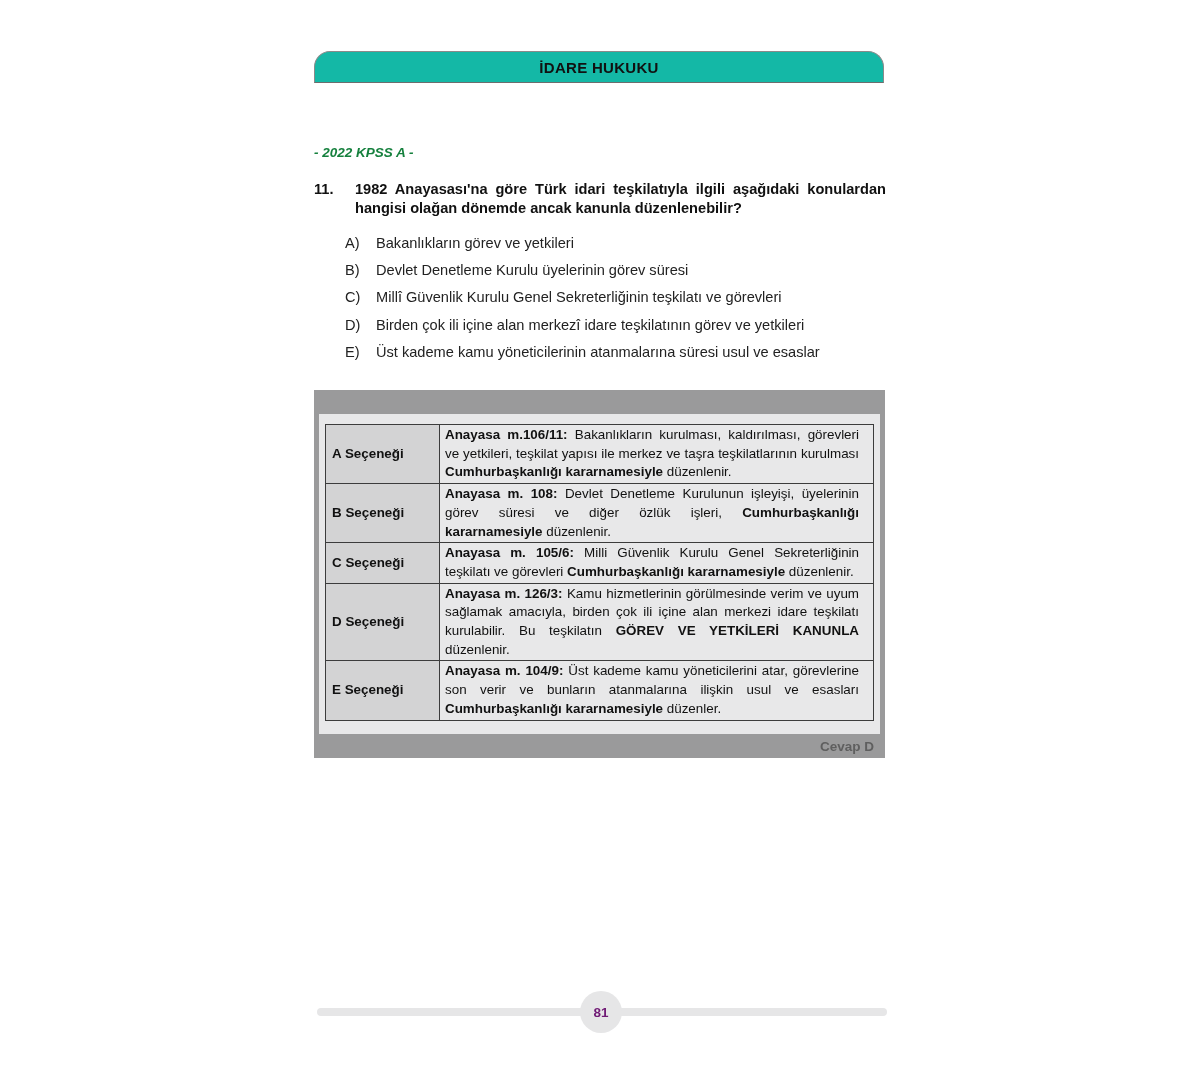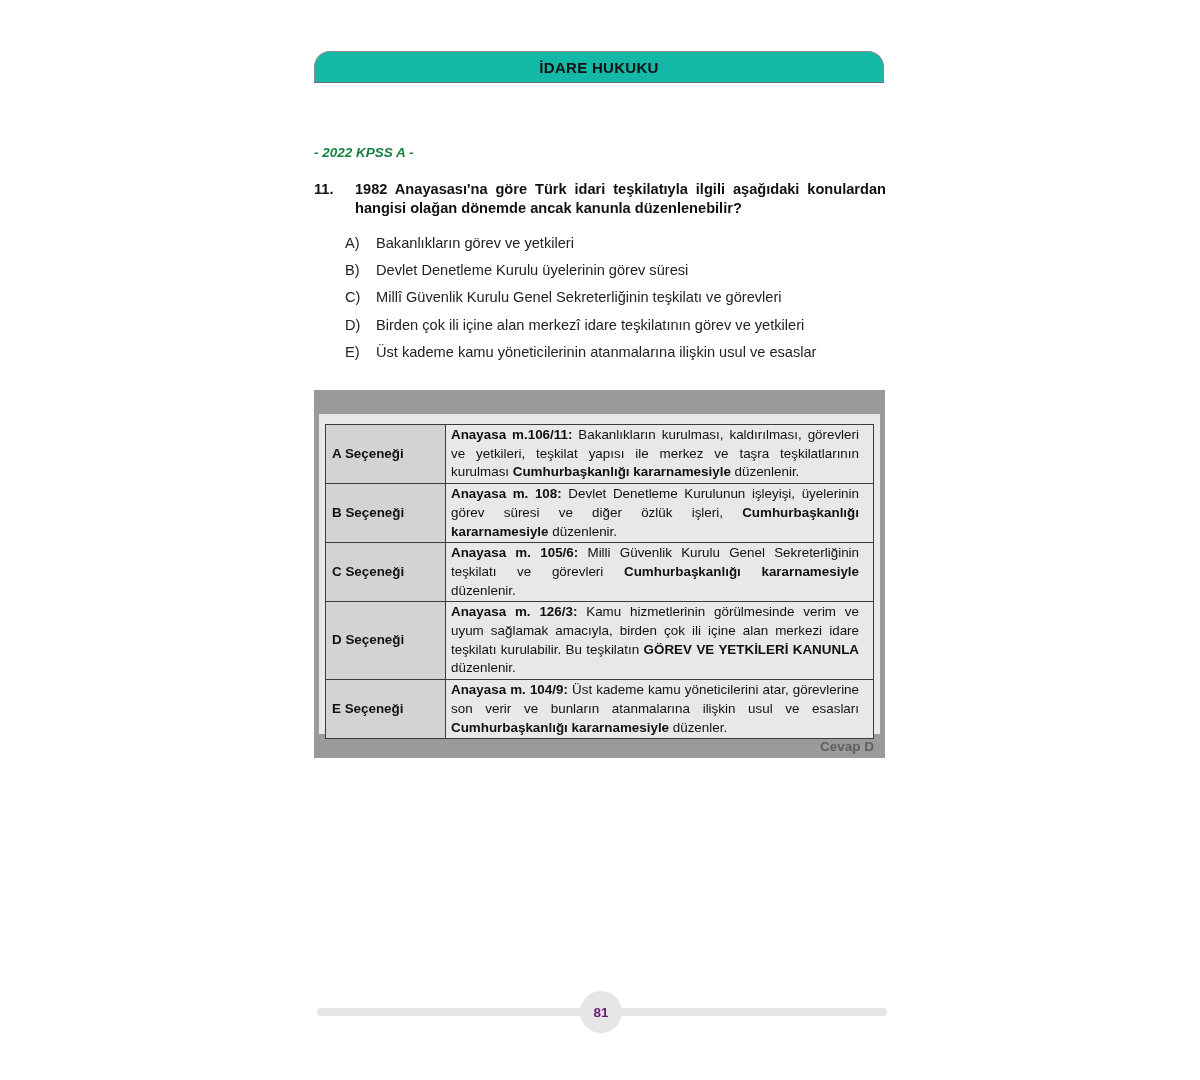--- a/index.html
+++ b/index.html
@@ -29,21 +29,21 @@
     height:24px; display:flex; align-items:center; justify-content:center;
     font-weight:bold; font-size:13.5px; color:#111;
   }
   .solution-inner {
     position:absolute; left:5px; top:24px; width:561px; height:320px; background:#e8e8e9;
   }
   table.sol {
     position:absolute; left:6px; top:10px; width:549px; border-collapse:collapse;
     font-size:13.4px; line-height:18.7px; color:#111;
   }
-  table.sol td { border:1px solid #3c3c3c; padding:0 6px; vertical-align:middle; }
+  table.sol td { border:1px solid #3c3c3c; padding:0 0; vertical-align:middle; }
   table.sol td.lbl { width:107px; background:#d3d3d4; font-weight:bold; padding-left:6px; }
   table.sol td.txt { background:#e8e8e9; text-align:justify; padding:1px 14px 1px 5px; }
   .answer {
     position:absolute; right:11px; bottom:4px; font-weight:bold; font-size:13.5px; color:#5f5f5f;
   }
   .footer-line {
     position:absolute; left:317px; top:1008px; width:570px; height:8px; background:#e6e6e7; border-radius:4px;
   }
   .page-num {
     position:absolute; left:580px; top:991px; width:42px; height:42px; border-radius:50%;
@@ -78,21 +78,21 @@
   <div class="option">
     <span class="letter">C)</span>
     <span>Millî Güvenlik Kurulu Genel Sekreterliğinin teşkilatı ve görevleri</span>
   </div>
   <div class="option">
     <span class="letter">D)</span>
     <span>Birden çok ili içine alan merkezî idare teşkilatının görev ve yetkileri</span>
   </div>
   <div class="option">
     <span class="letter">E)</span>
-    <span>Üst kademe kamu yöneticilerinin atanmalarına ilişkin usul ve esaslar</span>
+    <span>Üst kademe kamu yöneticilerinin atanmalarına süresi usul ve esaslar</span>
   </div>
 </div>
 
 <div class="solution">
   <div class="solution-inner">
     <table class="sol">
       <tbody>
           <tr>
         <td class="lbl">A Seçeneği</td>
         <td class="txt"><b>Anayasa m.106/11:</b><span> Bakanlıkların kurulması, kaldırılması, görevleri ve yetkileri, teşkilat yapısı ile merkez ve taşra teşkilatlarının kurulması </span><b>Cumhurbaşkanlığı kararnamesiyle</b><span> düzenlenir.</span></td>

